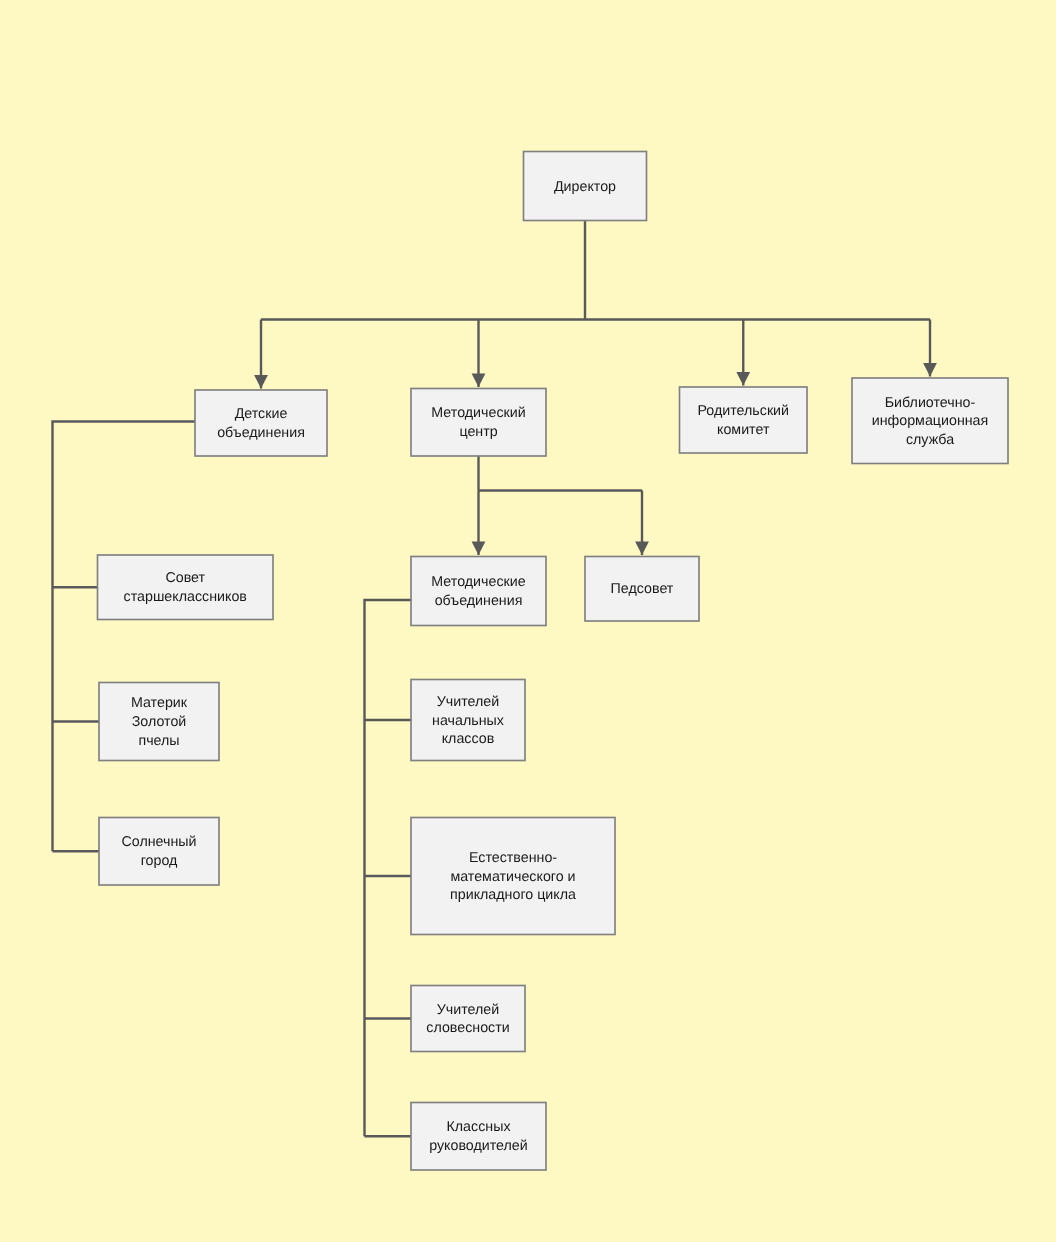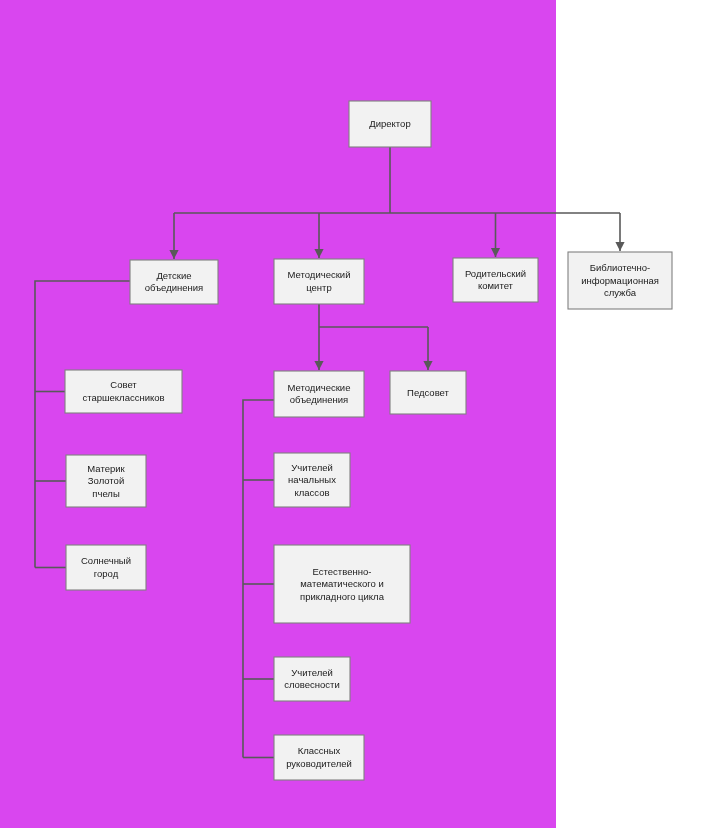--- a/index.html
+++ b/index.html
@@ -8,23 +8,23 @@
     background: #ffffff;
   }
   body {
     width: 704px;
     height: 828px;
     font-family: "Liberation Sans", sans-serif;
     overflow: hidden;
   }
   #chart-root {
     position: relative;
-    width: 556px;
+    width: 704px;
     height: 828px;
-    background: #d946ef;
+    background: #fef9c3;
   }
   svg.diagram {
     position: absolute;
     top: 0;
     left: 0;
     width: 704px;
     height: 828px;
     display: block;
   }
   .node-box {

